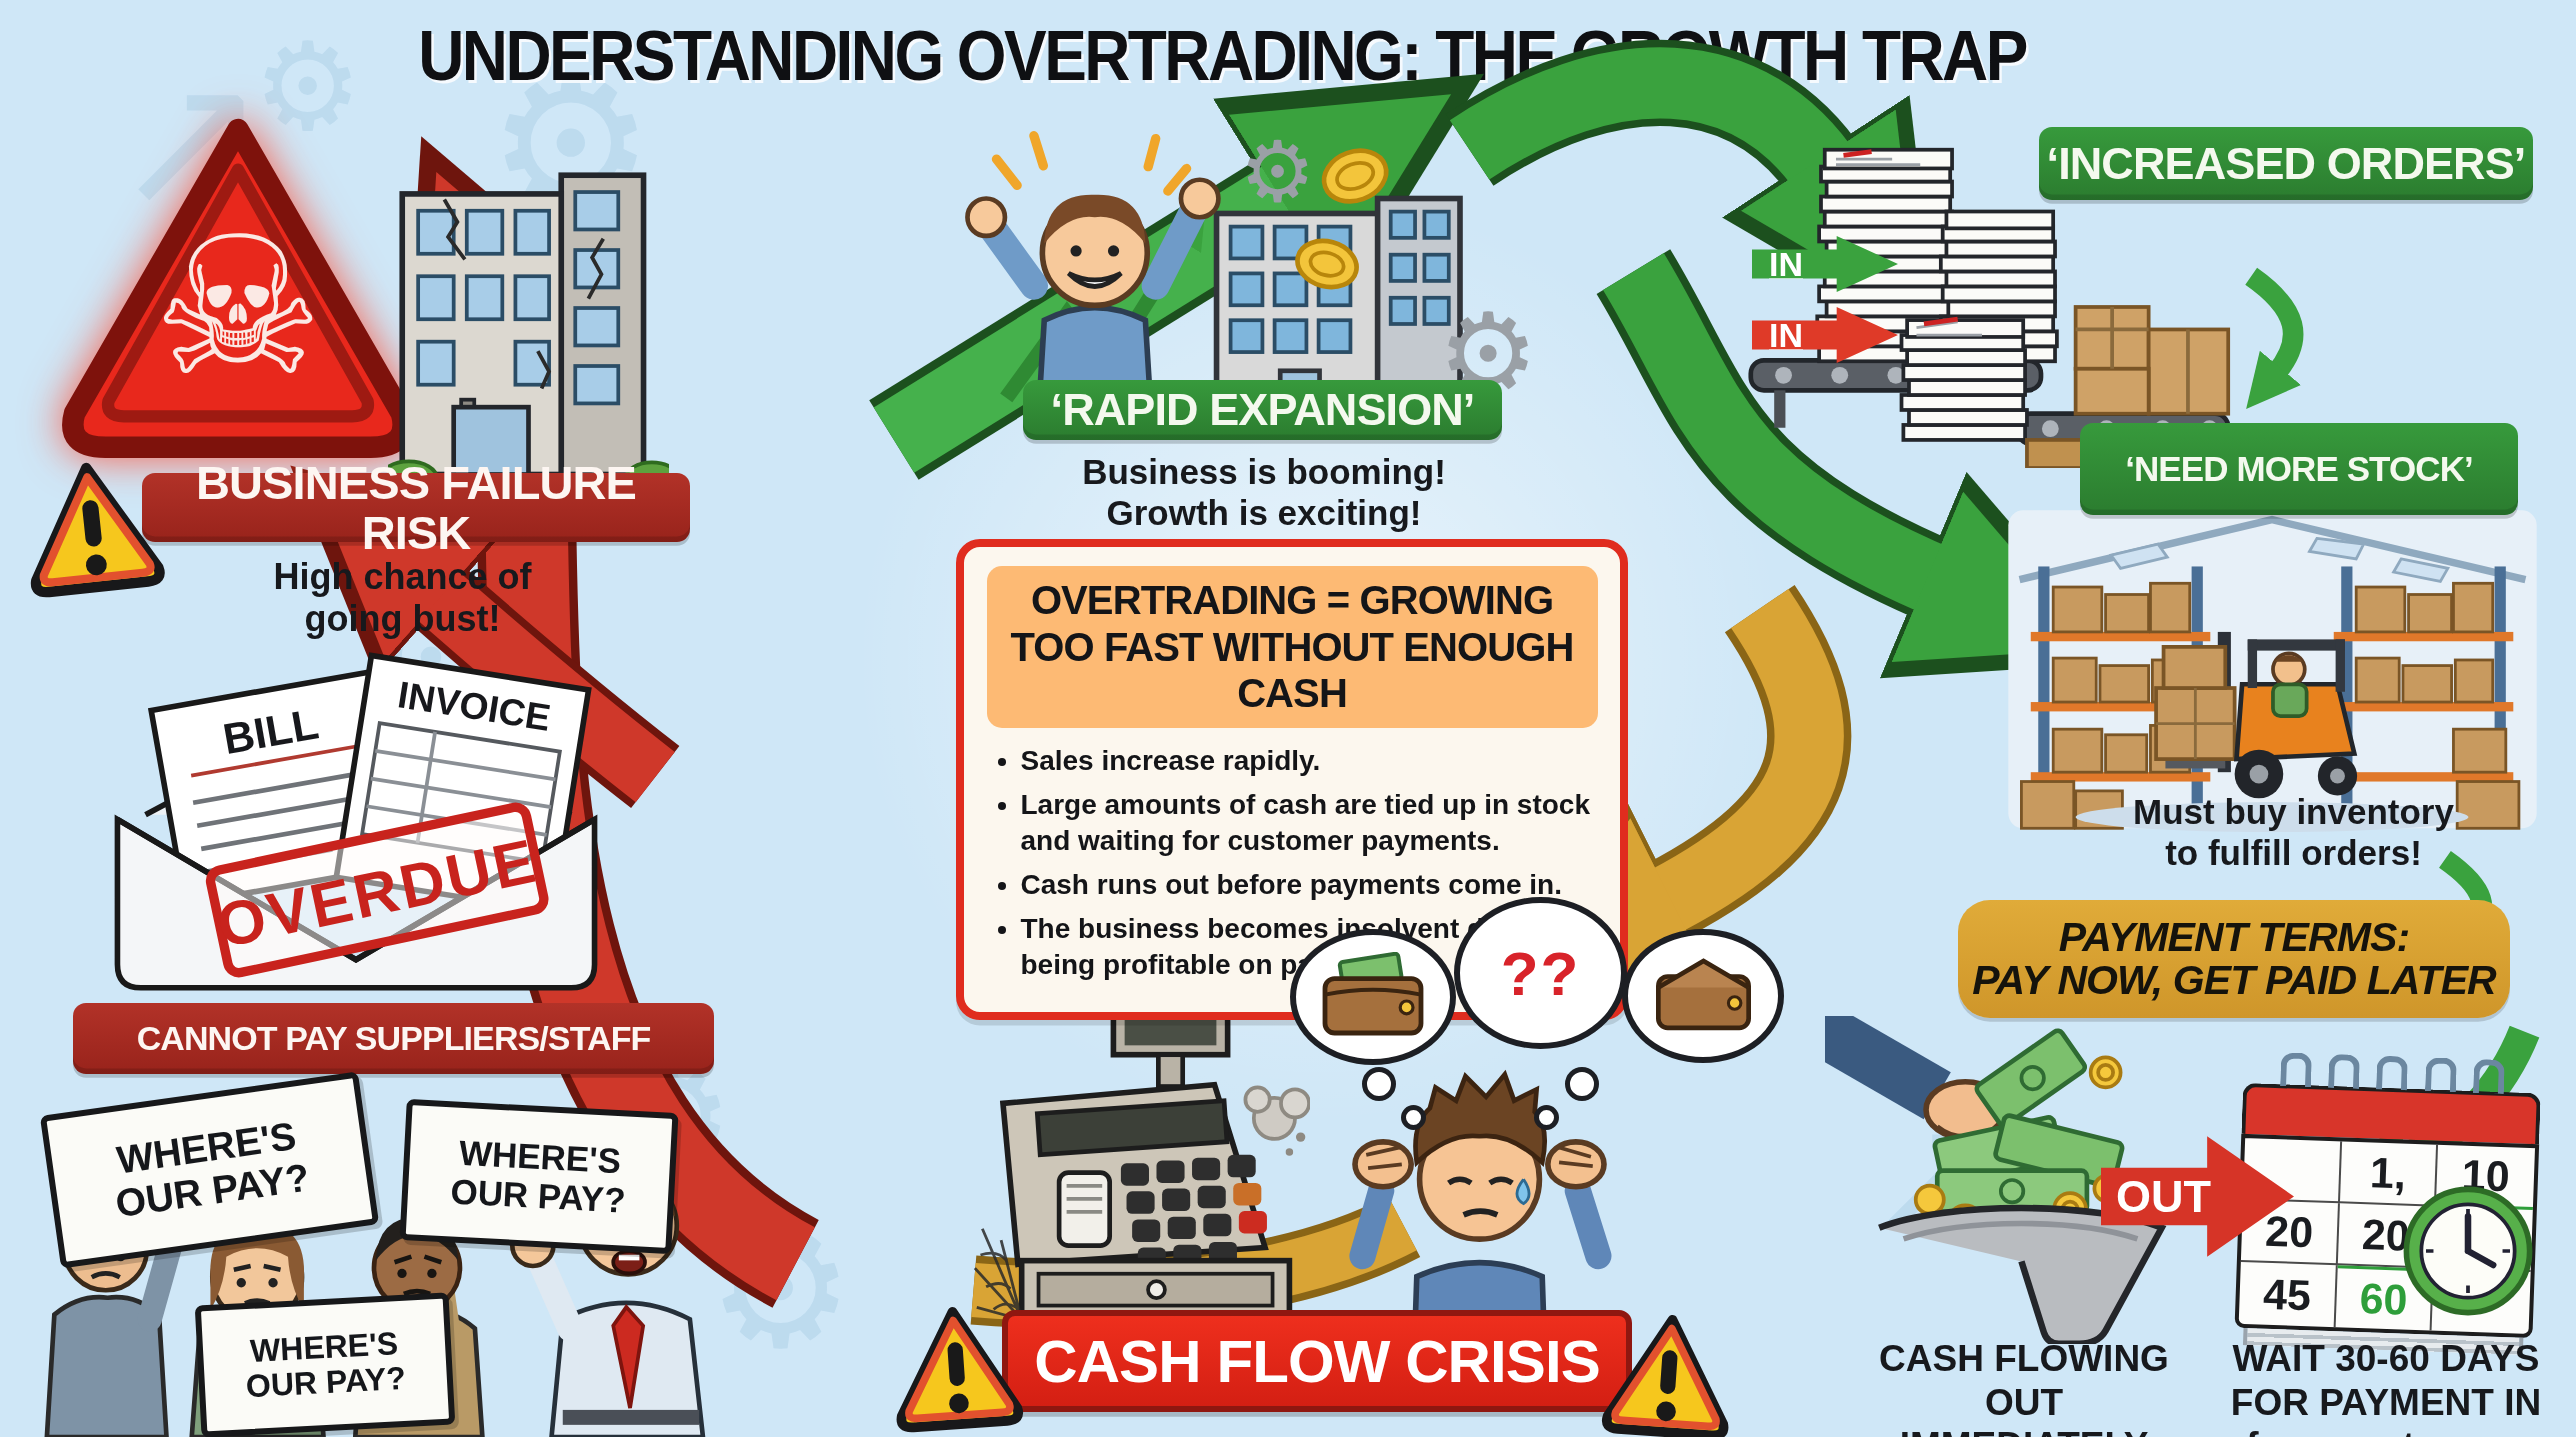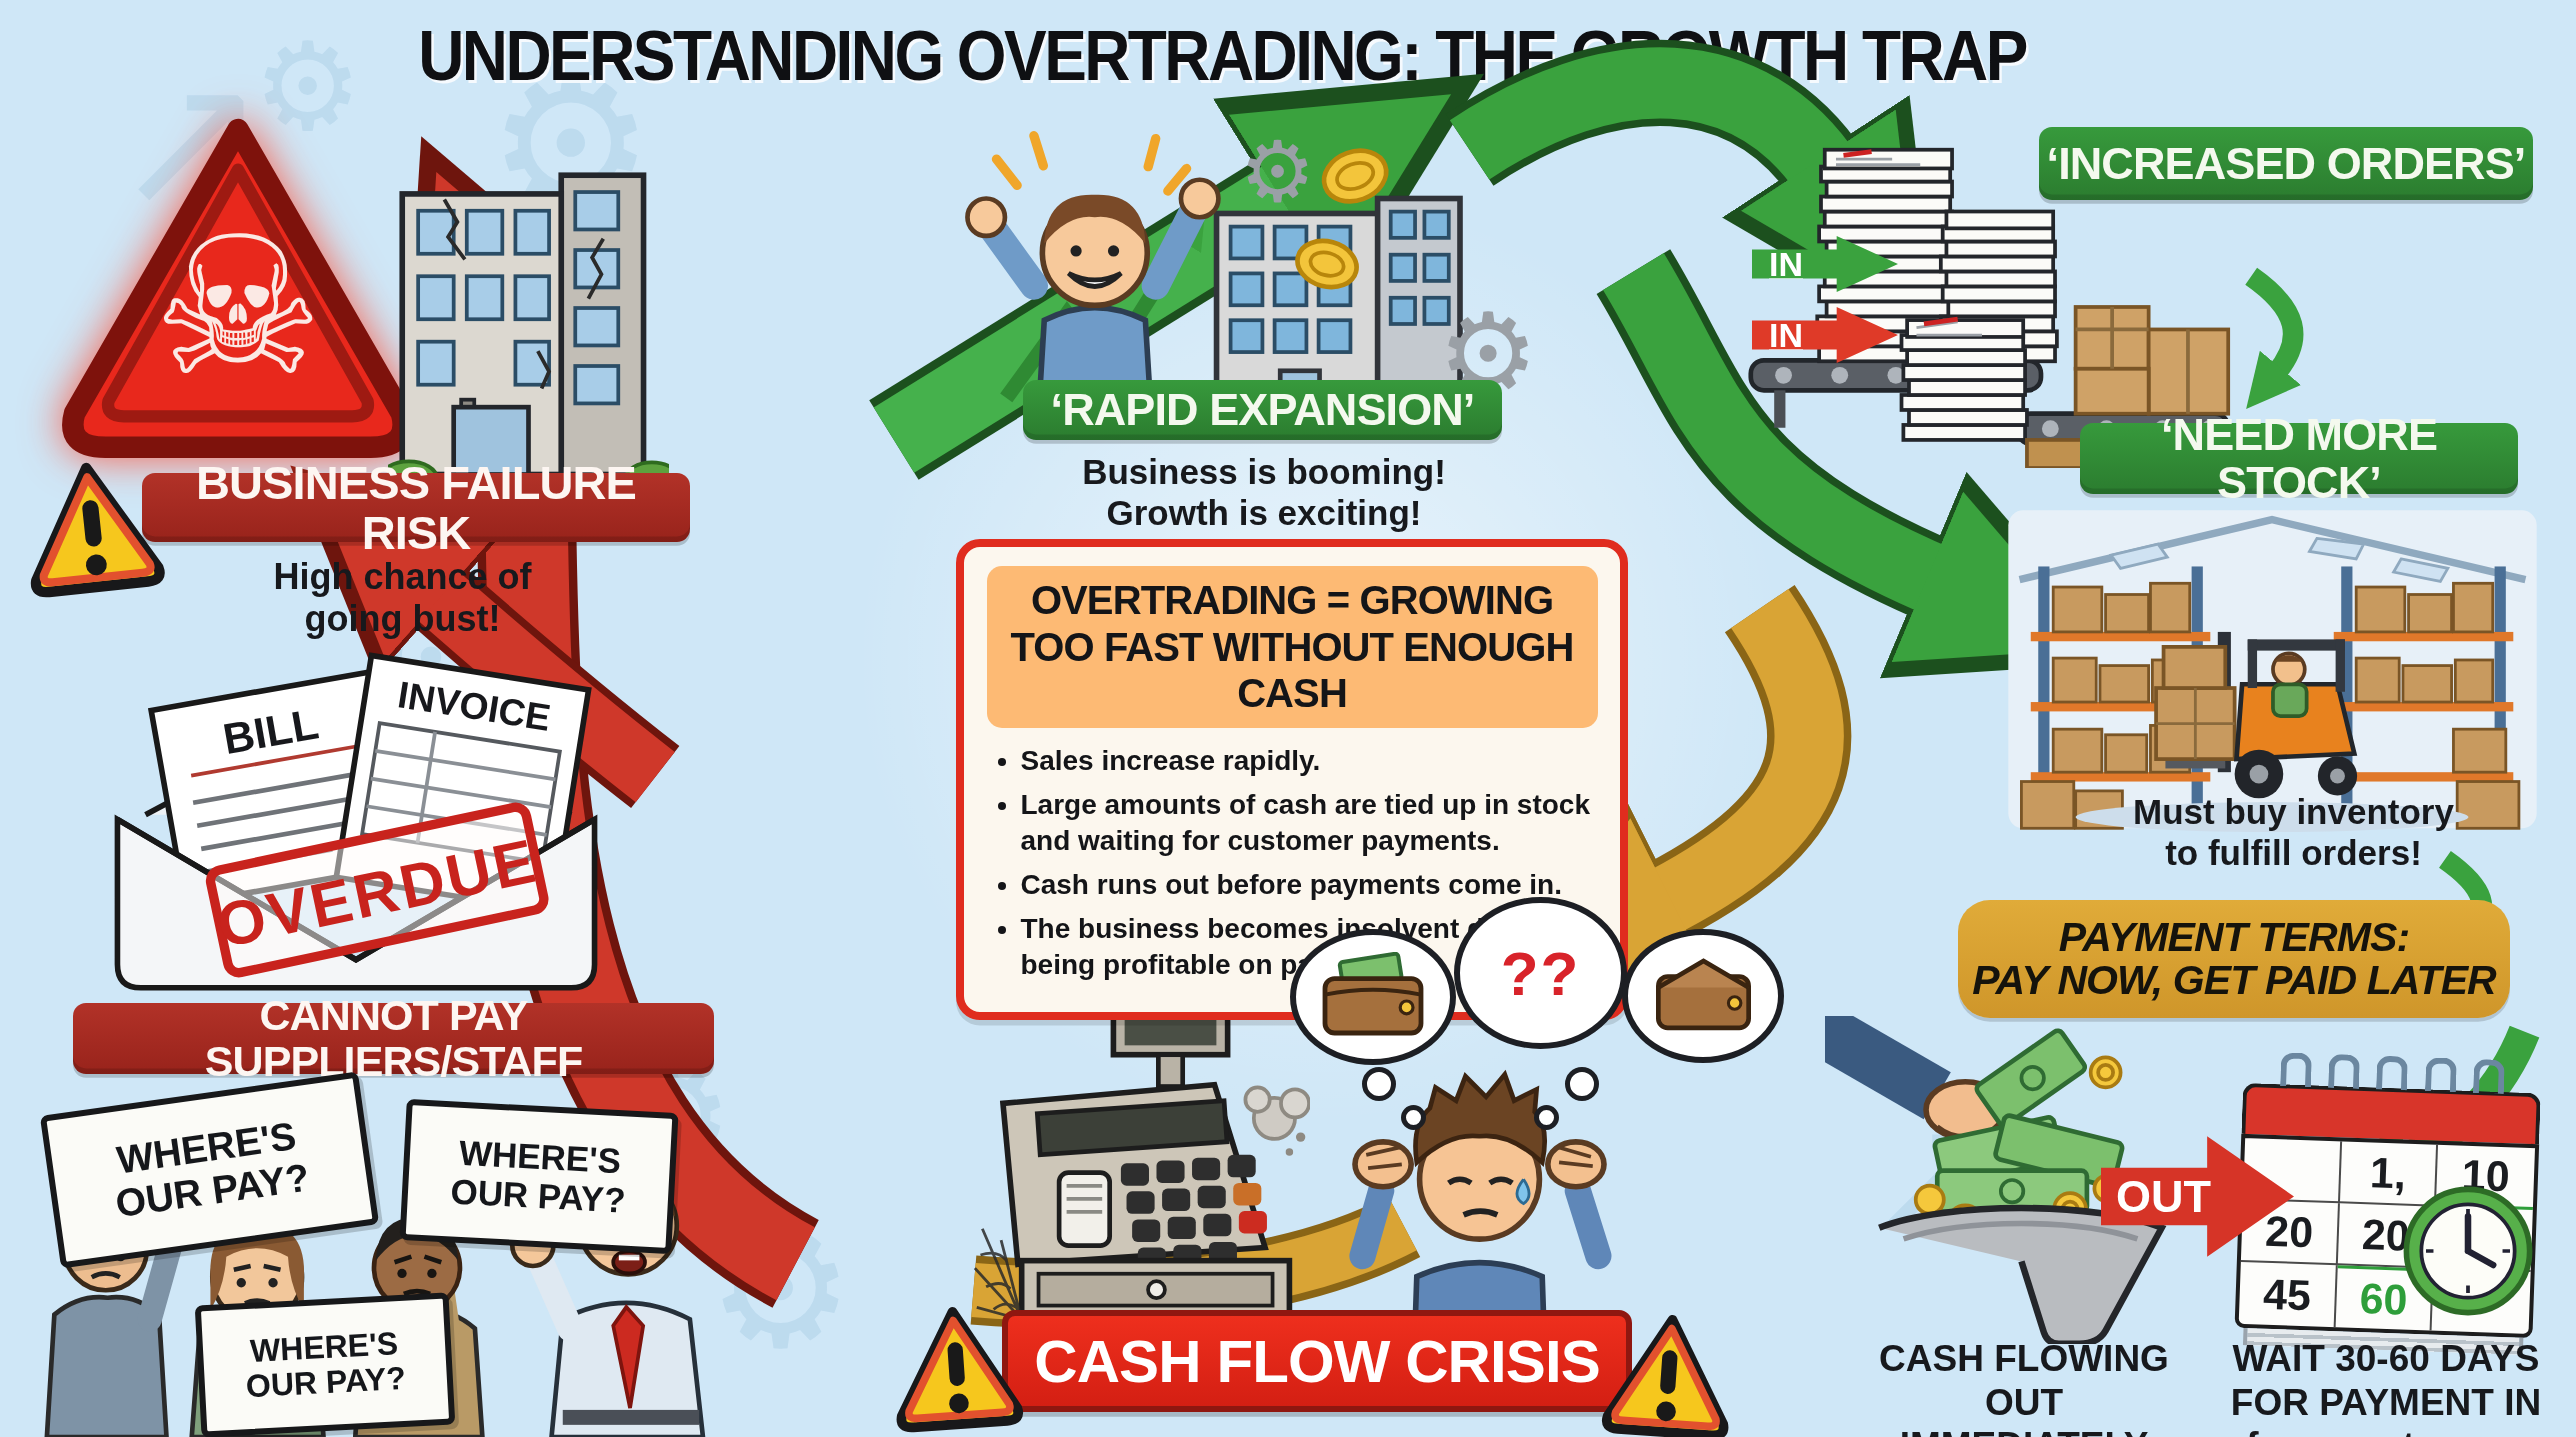--- a/index.html
+++ b/index.html
@@ -187,21 +187,21 @@
       </g>
     </g>
     <path d="M30 180 L285 330 L540 180 L540 335 Q540 360 515 360 L55 360 Q30 360 30 335 Z" fill="#f4f6f8" stroke="#191919" stroke-width="6"></path>
     <path d="M30 180 L285 330 L540 180" fill="none" stroke="#191919" stroke-width="6"></path>
     <g transform="rotate(-12 305 255)">
       <rect x="135" y="200" width="345" height="112" rx="12" fill="rgba(255,252,250,0.5)" stroke="#c8231d" stroke-width="10"></rect>
       <text x="307" y="282" text-anchor="middle" fill="#c8231d" style="font:bold 66px 'Liberation Sans',sans-serif;letter-spacing:3px;">OVERDUE</text>
     </g>
   </svg>
 
-  <div class="banner b-darkred z3" style="left:73px;top:1003px;width:641px;height:71px;font-size:43px;">CANNOT PAY SUPPLIERS/STAFF</div>
+  <div class="banner b-darkred z3" style="left:73px;top:1003px;width:641px;height:71px;font-size:34px;">CANNOT PAY SUPPLIERS/STAFF</div>
 
   <svg class="abs z4" style="left:9.4px;top:1137px;" width="758" height="300" viewBox="0 0 810 321">
     <g>
       <path d="M40 321 L48 190 Q75 168 105 172 Q135 168 160 190 L168 321 Z" fill="#7e93a6" stroke="#2a2a2a" stroke-width="5"></path>
       <path d="M150 195 L178 95" stroke="#7e93a6" stroke-width="26" stroke-linecap="round"></path>
       <circle cx="180" cy="88" r="16" fill="#edbd8f" stroke="#3a2a1a" stroke-width="4"></circle>
       <circle cx="103" cy="120" r="44" fill="#edbd8f" stroke="#3a2a1a" stroke-width="5"></circle>
       <path d="M59 112 Q62 68 103 70 Q144 68 147 112 Q125 84 103 86 Q81 84 59 112 Z" fill="#3f3a35"></path>
       <path d="M78 116 L97 109 M110 109 L129 116" stroke="#222" stroke-width="5"></path>
       <circle cx="87" cy="128" r="5" fill="#222"></circle>
@@ -474,21 +474,21 @@
         <rect x="352" y="254" width="78" height="48"></rect>
       <rect x="300" y="330" width="120" height="30" fill="#c0914f"></rect>
       <path d="M391 188 v66 M472 212 v90 M352 212 h78" fill="none" stroke="#8a6a3c"></path>
     </g>
   </svg>
   <div class="in-arrow in-green" style="left:1752px;top:236px;width:129px;height:56px;">IN</div>
   <div class="in-arrow in-red" style="left:1752px;top:307px;width:129px;height:56px;">IN</div>
 
   <div class="banner b-green z3" style="left:2039px;top:127px;width:494px;height:73px;font-size:45px;">‘INCREASED ORDERS’</div>
 
-  <div class="banner b-green z3" style="left:2080px;top:423px;width:438px;height:71px;font-size:45px;text-align:center;">‘NEED MORE STOCK’</div>
+  <div class="banner b-green z3" style="left:2080px;top:423px;width:438px;height:92px;font-size:35px;text-align:center;">‘NEED MORE STOCK’</div>
 
   <svg class="abs z2" style="left:2008px;top:501px;" width="529" height="346" viewBox="0 0 565 370">
     <rect x="0" y="10" width="565" height="340" rx="16" fill="#e7f0f8"></rect>
     <path d="M12 84 L282 20 L553 84" fill="none" stroke="#8fa9bf" stroke-width="8"></path>
     <g fill="#cfe2f2" stroke="#8fa9bf" stroke-width="3">
       <polygon points="110,58 160,46 170,60 120,72"></polygon>
         <polygon points="330,40 380,46 372,62 322,54"></polygon>
         <polygon points="420,62 470,72 462,86 412,76"></polygon>
     </g>
     <g>

